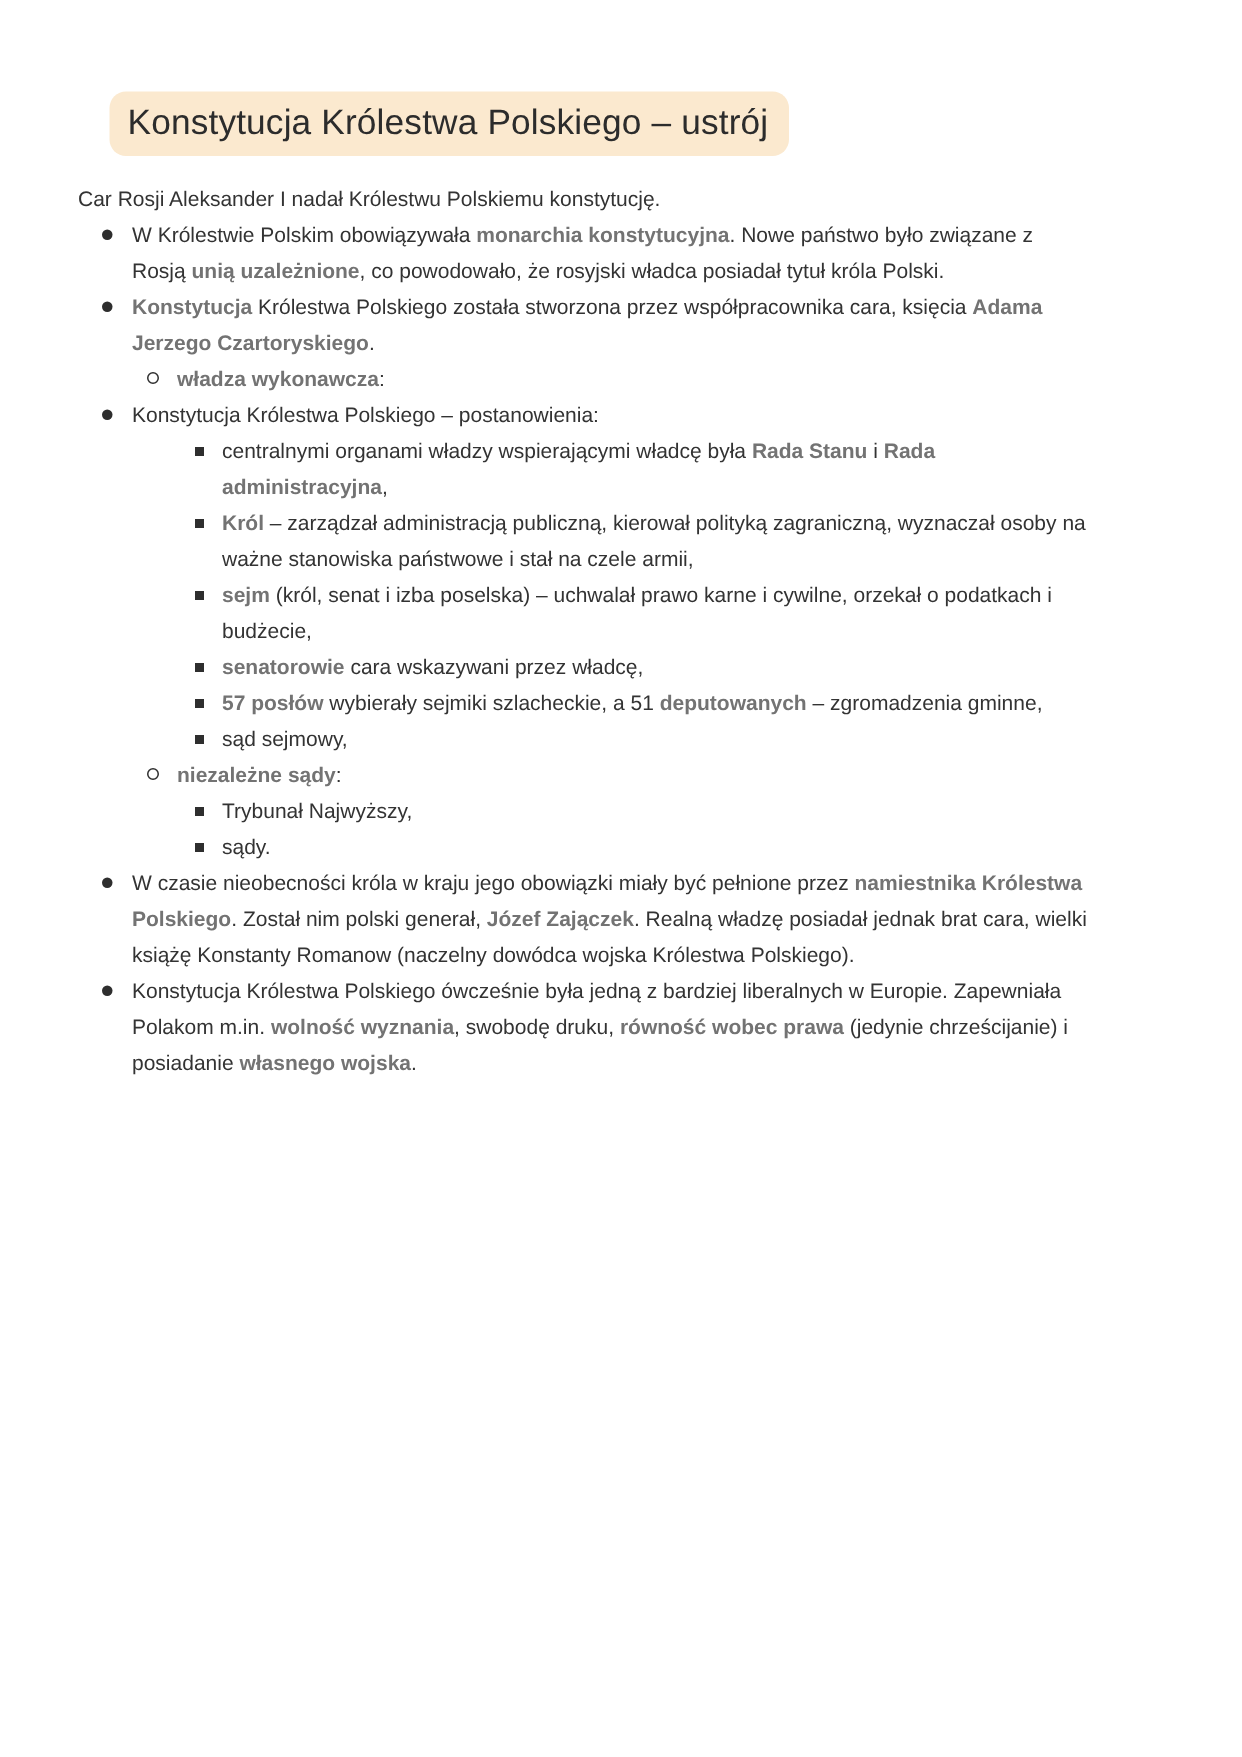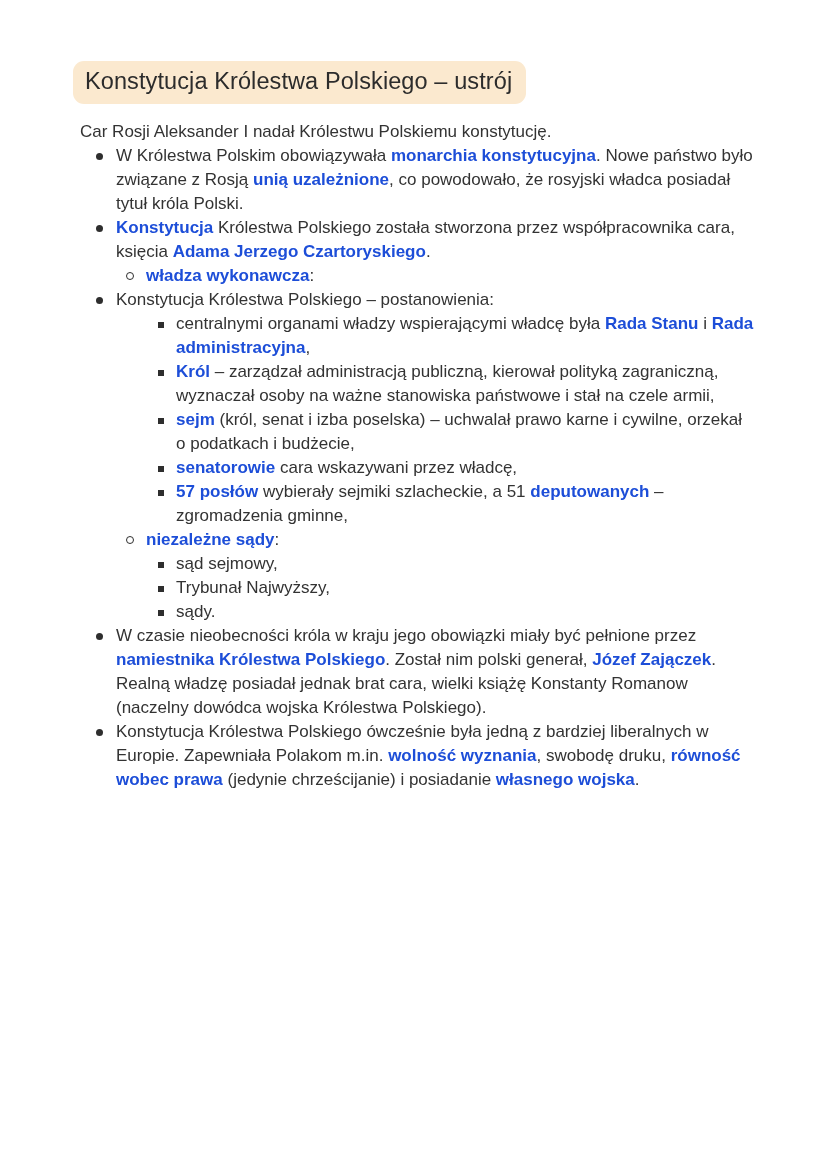--- a/index.html
+++ b/index.html
@@ -22,22 +22,22 @@
   .title-box {
     display: inline-block;
     background: #fbe9cf;
     border-radius: 11px;
     padding: 7px 14px 9px 12px;
     font-size: 23.5px;
     color: #2c2c2c;
     letter-spacing: 0.1px;
   }
   .doc {
-    margin: 16px 70px 0 80px;
-    font-size: 17px;
+    margin: 16px 70px 0 52px;
+    font-size: 14px;
     line-height: 24px;
     color: #333333;
     max-width: 676px;
   }
   .row { position: relative; }
   .lv0 { padding-left: 0; }
   .lv1 { padding-left: 36px; }
   .lv2 { padding-left: 66px; }
   .lv3 { padding-left: 96px; }
   .marker { position: absolute; display: block; box-sizing: border-box; }
@@ -52,40 +52,40 @@
     width: 8px; height: 8px;
     border-radius: 50%;
     border: 1.7px solid #2e2e2e;
     background: transparent;
   }
   .lv3 > .marker {
     left: 78px; top: 10px;
     width: 5.5px; height: 5.5px;
     background: #2e2e2e;
   }
-  .doc b { font-weight: 700; color: #1d4ed8; }
+  .doc b { font-weight: 700; color: #737373; }
 </style>
 </head>
 <body>
 
 <div class="page">
   <div class="title-wrap">
     <span class="title-box">Konstytucja Królestwa Polskiego – ustrój</span>
   </div>
   <div class="doc">
       <div class="row lv0"><span><span>Car Rosji Aleksander I nadał Królestwu Polskiemu konstytucję.</span></span></div>
-      <div class="row lv1"><span class="marker"></span><span><span>W Królestwa Polskim obowiązywała </span><b>monarchia konstytucyjna</b><span>. Nowe państwo było związane z Rosją </span><b>unią uzależnione</b><span>, co powodowało, że rosyjski władca posiadał tytuł króla Polski.</span></span></div>
+      <div class="row lv1"><span class="marker"></span><span><span>W Królestwie Polskim obowiązywała </span><b>monarchia konstytucyjna</b><span>. Nowe państwo było związane z Rosją </span><b>unią uzależnione</b><span>, co powodowało, że rosyjski władca posiadał tytuł króla Polski.</span></span></div>
       <div class="row lv1"><span class="marker"></span><span><b>Konstytucja</b><span> Królestwa Polskiego została stworzona przez współpracownika cara, księcia </span><b>Adama Jerzego Czartoryskiego</b><span>.</span></span></div>
       <div class="row lv2"><span class="marker"></span><span><b>władza wykonawcza</b><span>:</span></span></div>
       <div class="row lv1"><span class="marker"></span><span><span>Konstytucja Królestwa Polskiego – postanowienia:</span></span></div>
       <div class="row lv3"><span class="marker"></span><span><span>centralnymi organami władzy wspierającymi władcę była </span><b>Rada Stanu</b><span> i </span><b>Rada administracyjna</b><span>,</span></span></div>
       <div class="row lv3"><span class="marker"></span><span><b>Król</b><span> – zarządzał administracją publiczną, kierował polityką zagraniczną, wyznaczał osoby na ważne stanowiska państwowe i stał na czele armii,</span></span></div>
       <div class="row lv3"><span class="marker"></span><span><b>sejm</b><span> (król, senat i izba poselska) – uchwalał prawo karne i cywilne, orzekał o podatkach i budżecie,</span></span></div>
       <div class="row lv3"><span class="marker"></span><span><b>senatorowie</b><span> cara wskazywani przez władcę,</span></span></div>
       <div class="row lv3"><span class="marker"></span><span><b>57 posłów</b><span> wybierały sejmiki szlacheckie, a 51 </span><b>deputowanych</b><span> – zgromadzenia gminne,</span></span></div>
+      <div class="row lv3"><span class="marker"></span><span><span>sąd sejmowy,</span></span></div>
       <div class="row lv2"><span class="marker"></span><span><b>niezależne sądy</b><span>:</span></span></div>
-      <div class="row lv3"><span class="marker"></span><span><span>sąd sejmowy,</span></span></div>
       <div class="row lv3"><span class="marker"></span><span><span>Trybunał Najwyższy,</span></span></div>
       <div class="row lv3"><span class="marker"></span><span><span>sądy.</span></span></div>
       <div class="row lv1"><span class="marker"></span><span><span>W czasie nieobecności króla w kraju jego obowiązki miały być pełnione przez </span><b>namiestnika Królestwa Polskiego</b><span>. Został nim polski generał, </span><b>Józef Zajączek</b><span>. Realną władzę posiadał jednak brat cara, wielki książę Konstanty Romanow (naczelny dowódca wojska Królestwa Polskiego).</span></span></div>
       <div class="row lv1"><span class="marker"></span><span><span>Konstytucja Królestwa Polskiego ówcześnie była jedną z bardziej liberalnych w Europie. Zapewniała Polakom m.in. </span><b>wolność wyznania</b><span>, swobodę druku, </span><b>równość wobec prawa</b><span> (jedynie chrześcijanie) i posiadanie </span><b>własnego wojska</b><span>.</span></span></div>
     </div>
 </div>
 
 </body></html>

